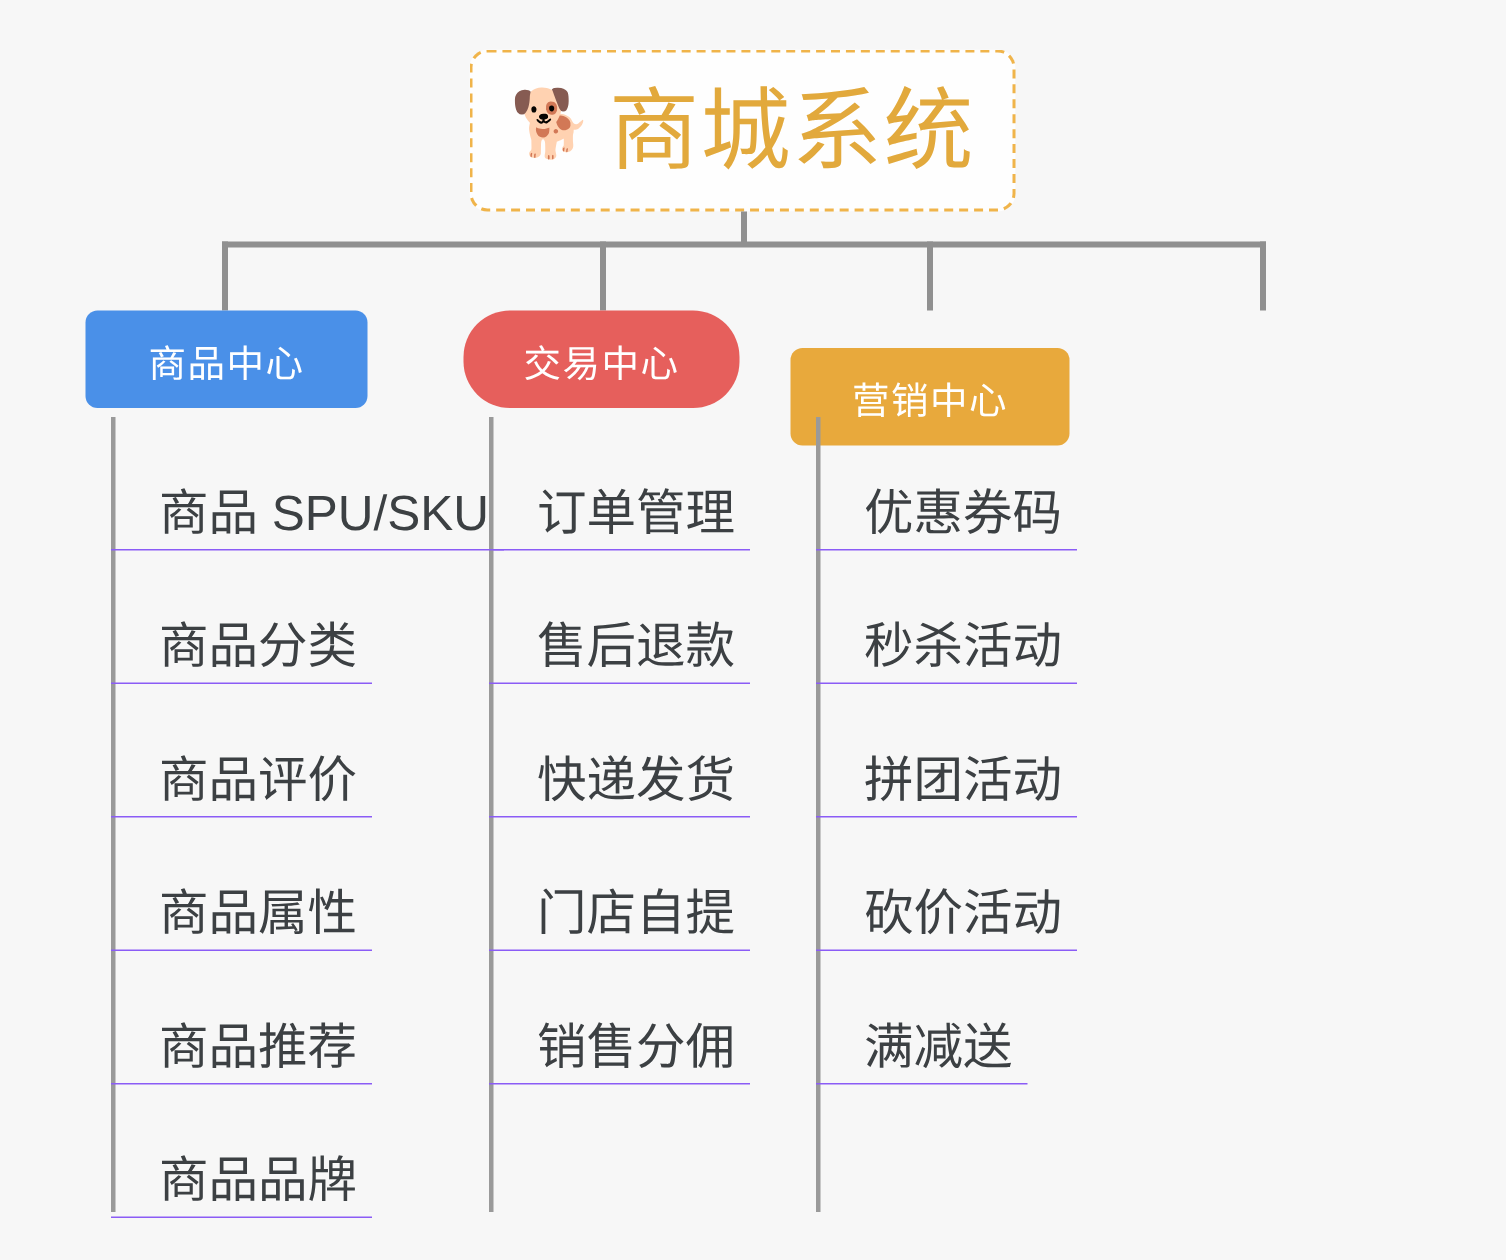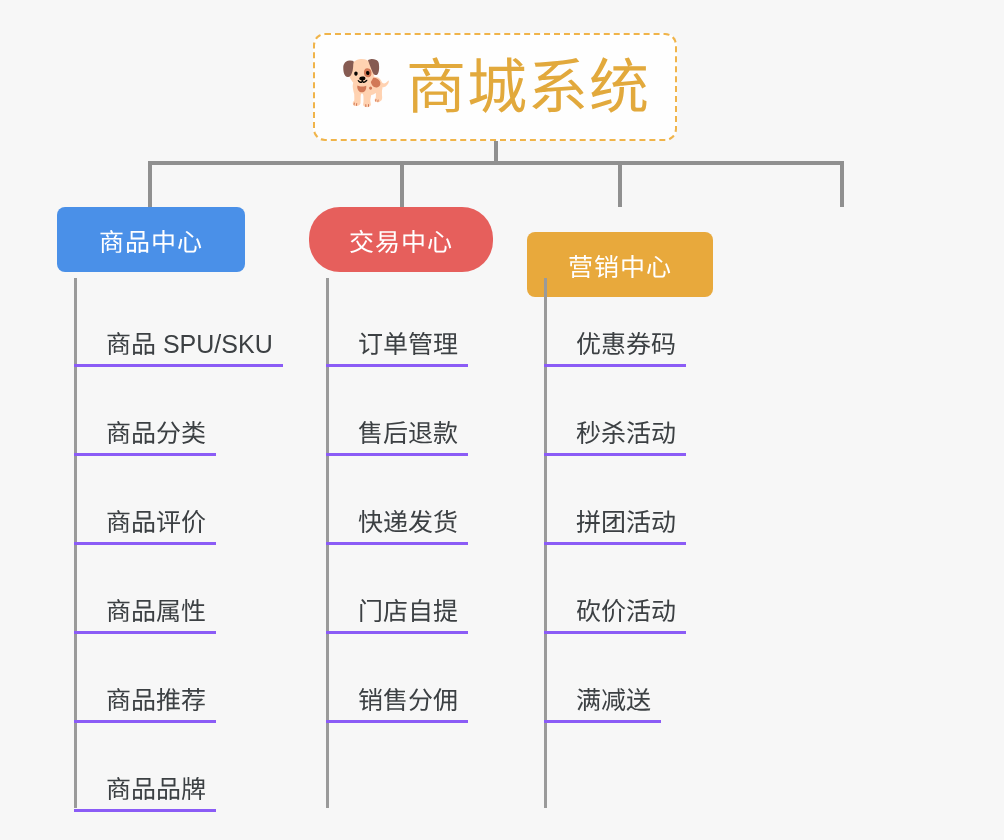--- a/index.html
+++ b/index.html
@@ -128,26 +128,26 @@
   }
   .leaf-item {
     position: relative;
     height: 89px;
     display: flex;
     align-items: flex-end;
     box-sizing: border-box;
   }
   .leaf-label {
     display: inline-block;
-    font-size: 25px;
+    font-size: 33px;
     color: #3c4043;
     line-height: 1.1;
     white-space: nowrap;
     padding: 0 10px 6px 32px;
-    border-bottom: 3px solid #8b5cf6;
+    border-bottom: 1px solid #8b5cf6;
   }
 </style>
 </head>
 <body style="background: rgb(247, 247, 247);">
 
 <div id="mindmap">
 
   <div class="root-node" style="border-color: rgb(240, 180, 74); background: rgb(254, 254, 254);">
     <span class="root-emoji">🐕</span>
     <span class="root-title" style="color: rgb(226, 169, 60);">商城系统</span>

